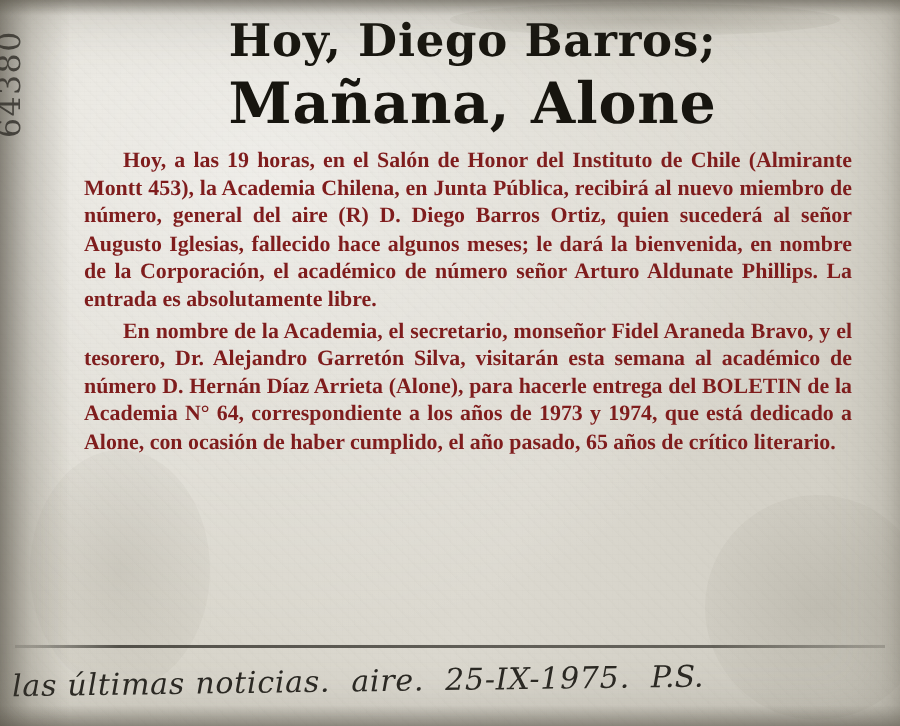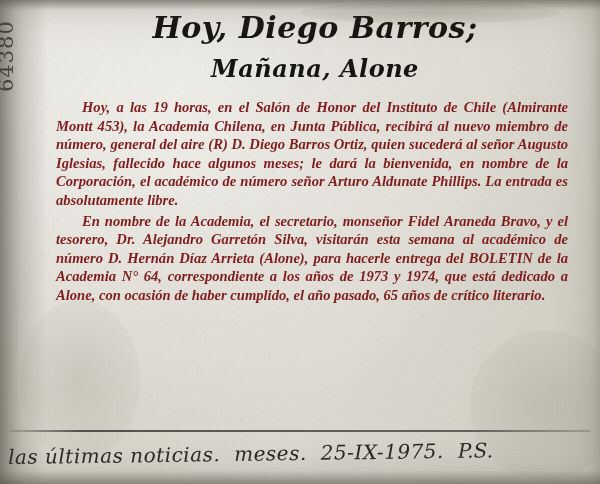--- a/index.html
+++ b/index.html
@@ -76,37 +76,36 @@
     color: #2c2a26;
     opacity: 0.82;
   }
 
   
   #article {
     position: absolute;
     left: 56px;
     top: 8px;
     width: 518px;
-    font-style: italic;
   }
 
   .headline {
     text-align: center;
     font-family: "DejaVu Serif", serif;
     font-weight: bold;
     color: #17150f;
     letter-spacing: 0.5px;
   }
   .headline .line1 {
     font-size: 30px;
     line-height: 40px;
     white-space: nowrap;
   }
   .headline .line2 {
-    font-size: 24px;
+    font-size: 38px;
     line-height: 42px;
     white-space: nowrap;
   }
 
   #body-text {
     margin-top: 8px;
     padding-right: 6px;
     font-family: "Liberation Serif", serif;
     font-size: 14.6px;
     line-height: 18.6px;
@@ -181,19 +180,19 @@
     <div id="body-text">
       <p>Hoy, a las 19 horas, en el Salón de Honor del Instituto de Chile (Almirante Montt 453), la Academia Chilena, en Junta Pública, recibirá al nuevo miembro de número, general del aire (R) D. Diego Barros Ortiz, quien sucederá al señor Augusto Iglesias, fallecido hace algunos meses; le dará la bienvenida, en nombre de la Corporación, el académico de número señor Arturo Aldunate Phillips. La entrada es absolutamente libre.</p>
       <p>En nombre de la Academia, el secretario, monseñor Fidel Araneda Bravo, y el tesorero, Dr. Alejandro Garretón Silva, visitarán esta semana al académico de número D. Hernán Díaz Arrieta (Alone), para hacerle entrega del BOLETIN de la Academia N° 64, correspondiente a los años de 1973 y 1974, que está dedicado a Alone, con ocasión de haber cumplido, el año pasado, 65 años de crítico literario.</p>
     </div>
   </div>
 
   <div id="rule"></div>
 
   <div id="handwriting">
     <span class="hw-source">las últimas noticias.</span>
-    <span class="hw-mid">meses.</span>
+    <span class="hw-mid">aire.</span>
     <span class="hw-date">25-IX-1975.</span>
     <span class="hw-init">P.S.</span>
   </div>
 
   <div id="edge-shadow"></div>
 </div>
 
 </body></html>

